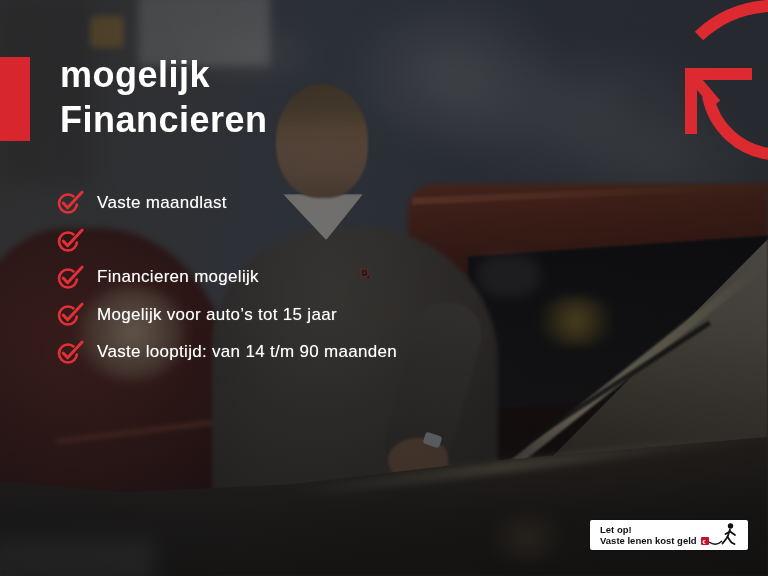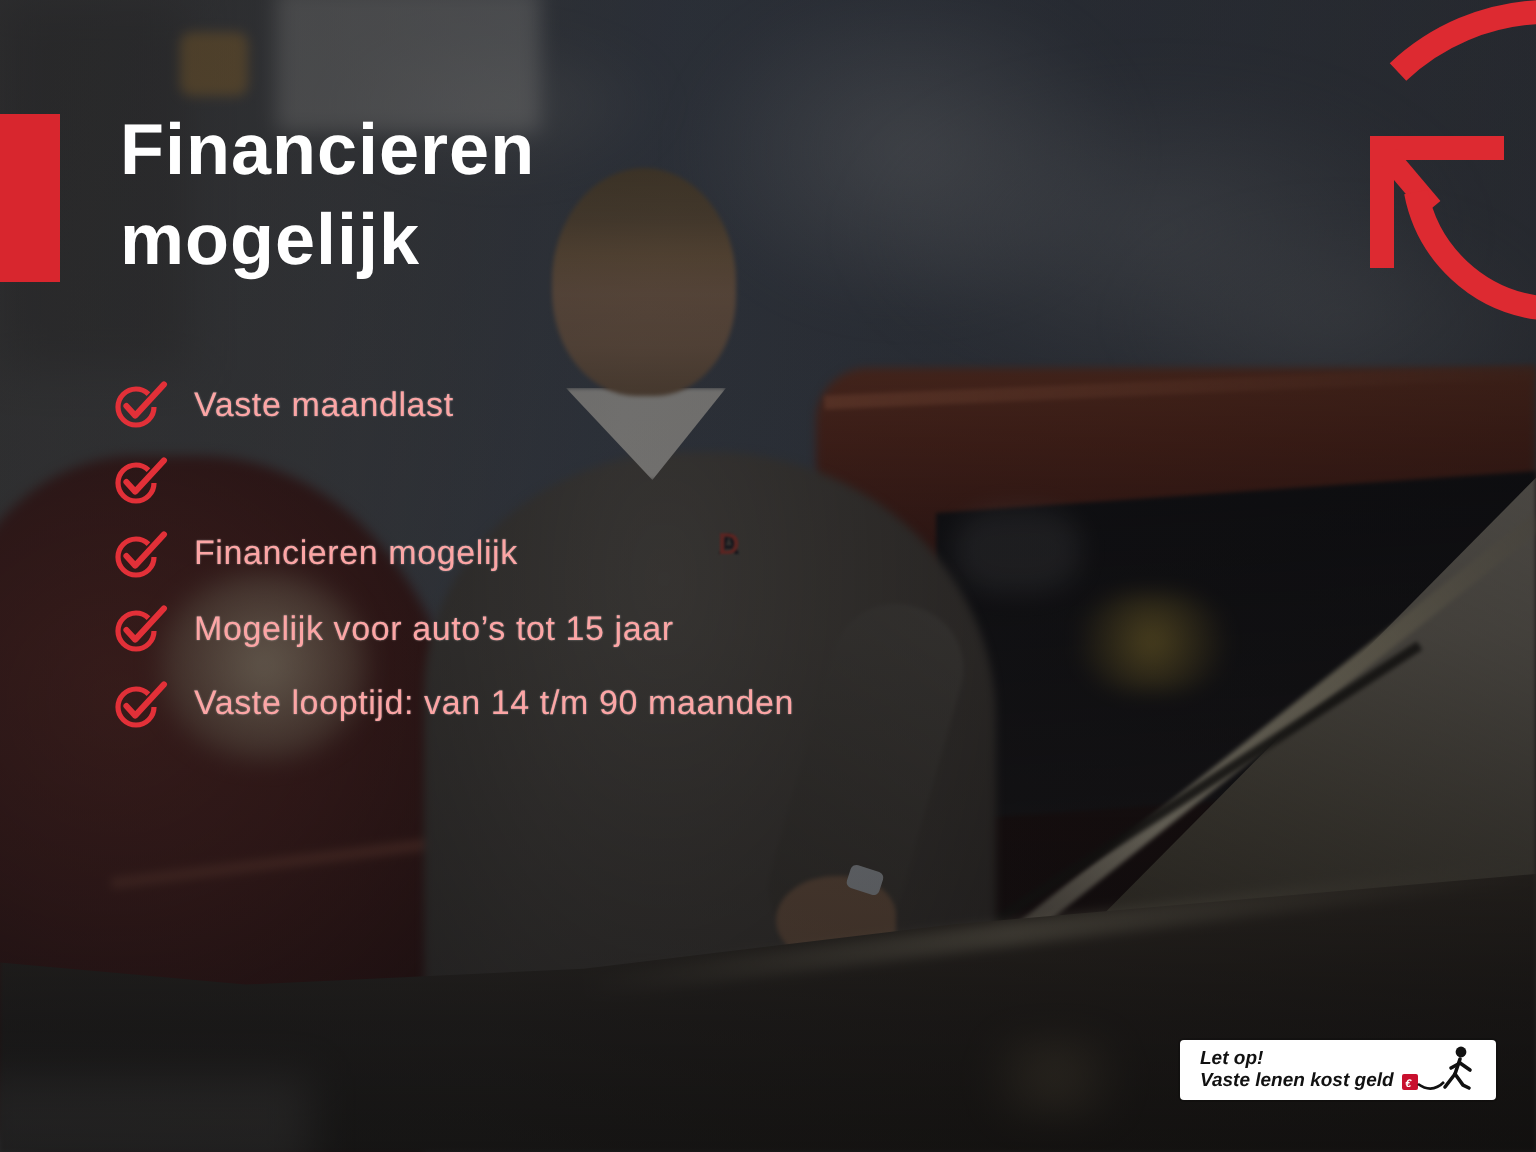--- a/index.html
+++ b/index.html
@@ -56,24 +56,24 @@
     linear-gradient(180deg,rgba(20,22,28,.25) 0%,rgba(14,14,16,.18) 55%,rgba(8,8,10,.42) 100%);}
   
   .accent-bar{left:0;top:57px;width:30px;height:84px;background:var(--accent-red,#d8262e);}
   .headline{left:60px;top:52px;color:#fff;font-size:36px;line-height:45px;font-weight:700;letter-spacing:.5px;}
   .headline span{display:block;position:static;}
   .features{left:57px;top:184px;list-style:none;}
   .features li{position:static;display:flex;align-items:center;height:37.4px;gap:13px;}
   .check-icon{position:static;flex:0 0 auto;width:27px;height:25px;display:block;}
   .check-icon .ring{fill:none;stroke:var(--check-red,#e23038);stroke-width:2.6;stroke-dasharray:49 7.5;}
   .check-icon .tick{fill:none;stroke:var(--check-red,#e23038);stroke-width:3;stroke-linecap:round;stroke-linejoin:round;}
-  .feature-label{position:static;color:#fca5a5;font-size:17px;font-weight:400;letter-spacing:.3px;text-shadow:0 0 1px rgba(255,255,255,.45);white-space:nowrap;}
+  .feature-label{position:static;color:#ffffff;font-size:17px;font-weight:400;letter-spacing:.3px;text-shadow:0 0 1px rgba(255,255,255,.45);white-space:nowrap;}
   .brand-arc{right:0;top:0;width:86px;height:160px;}
   .brand-arc path{fill:none;stroke:var(--logo-red,#dd2a31);}
-  .credit-badge{left:590px;top:520px;width:158px;height:30px;background:#fff;border-radius:2px;display:flex;align-items:center;box-shadow:0 0 0 1px rgba(0,0,0,.15);font-style:italic;}
+  .credit-badge{left:590px;top:520px;width:158px;height:30px;background:#fff;border-radius:2px;display:flex;align-items:center;box-shadow:0 0 0 1px rgba(0,0,0,.15);}
   .credit-text{position:static;margin-left:10px;display:flex;flex-direction:column;justify-content:center;color:#111;font-size:9.5px;line-height:11px;font-weight:700;white-space:nowrap;}
   .credit-text span{position:static;}
   .walker-svg{position:static;margin-left:auto;margin-right:5px;width:44px;height:26px;flex:0 0 auto;}
   .walker-svg .fig{stroke:#111;stroke-width:1.8;stroke-linecap:round;fill:none;}
   .walker-svg .chain{stroke:#111;stroke-width:1.3;fill:none;}
   .walker-svg .euro-box{fill:var(--warning-euro-red,#c8102e);}
   .walker-svg text{font-family:"Liberation Sans",sans-serif;font-size:5.5px;font-weight:700;fill:#fff;}
 </style>
 </head>
 <body>
@@ -118,22 +118,22 @@
     <div class="hood"></div>
     <div class="hood-sheen"></div>
     <div class="hood-dust"></div>
     <div class="floor-glow"></div>
   </div>
 
   <div class="overlay"></div>
 
   <div class="accent-bar"></div>
   <h1 class="headline">
+    <span>mogelijk</span>
     <span>Financieren</span>
-    <span>mogelijk</span>
   </h1>
 
   <ul class="features">
     <li>
       <svg class="check-icon" viewBox="0 0 27 25">
           <circle class="ring" cx="11" cy="13.5" r="9"></circle>
           <path class="tick" d="M 6.2 13 L 10.6 17.8 L 25 2.2"></path>
         </svg>
       <span class="feature-label">Vaste maandlast</span>
     </li>

